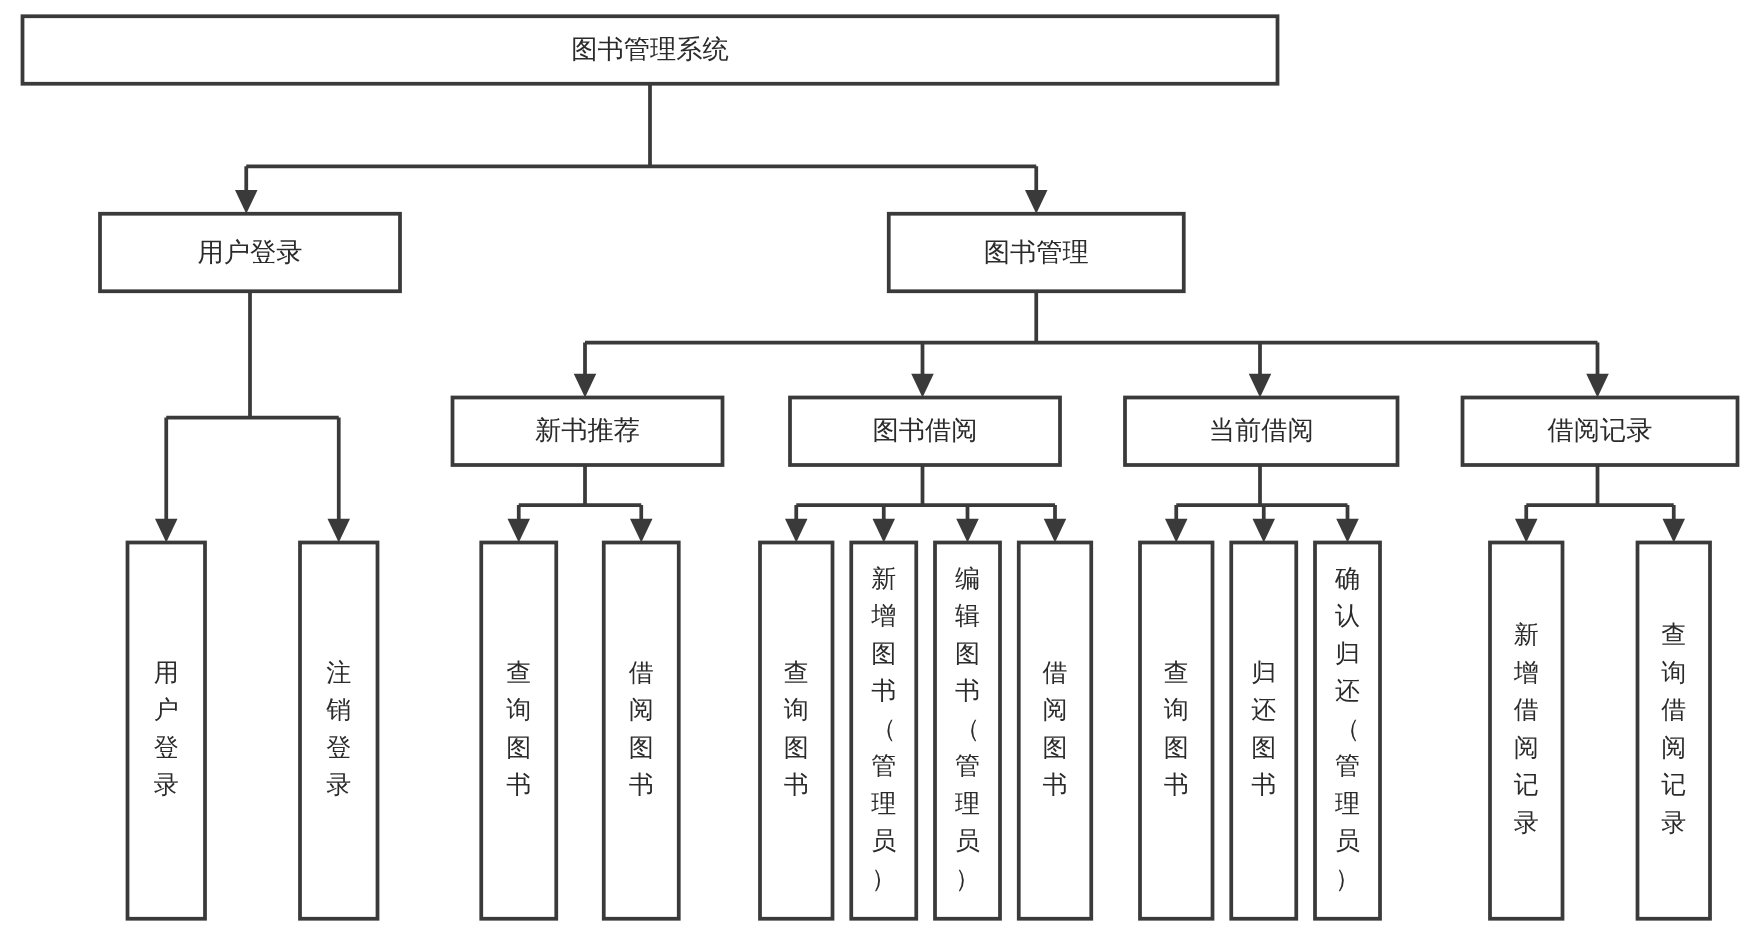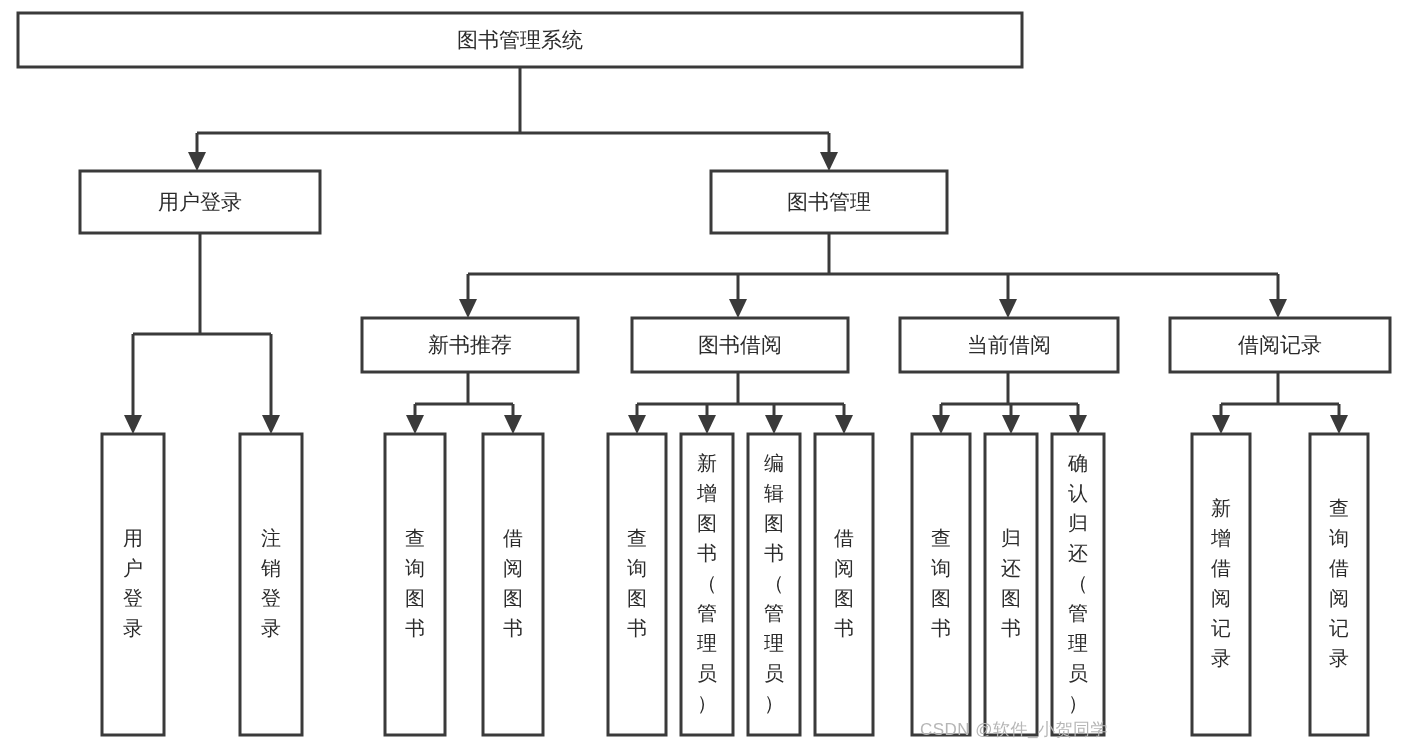--- a/index.html
+++ b/index.html
@@ -210,14 +210,13 @@
         <g>
           <rect class="node-box" x="1192" y="434" width="58" height="301"></rect>
           <text class="node-label vertical" x="1221" y="0"><tspan x="1221" y="509.5">新</tspan><tspan x="1221" y="539.5">增</tspan><tspan x="1221" y="569.5">借</tspan><tspan x="1221" y="599.5">阅</tspan><tspan x="1221" y="629.5">记</tspan><tspan x="1221" y="659.5">录</tspan></text>
         </g>
         <g>
           <rect class="node-box" x="1310" y="434" width="58" height="301"></rect>
           <text class="node-label vertical" x="1339" y="0"><tspan x="1339" y="509.5">查</tspan><tspan x="1339" y="539.5">询</tspan><tspan x="1339" y="569.5">借</tspan><tspan x="1339" y="599.5">阅</tspan><tspan x="1339" y="629.5">记</tspan><tspan x="1339" y="659.5">录</tspan></text>
         </g>
       </g>
   </svg>
-  <div class="watermark">CSDN @软件_小贺同学</div>
 </div>
 
 </body></html>

